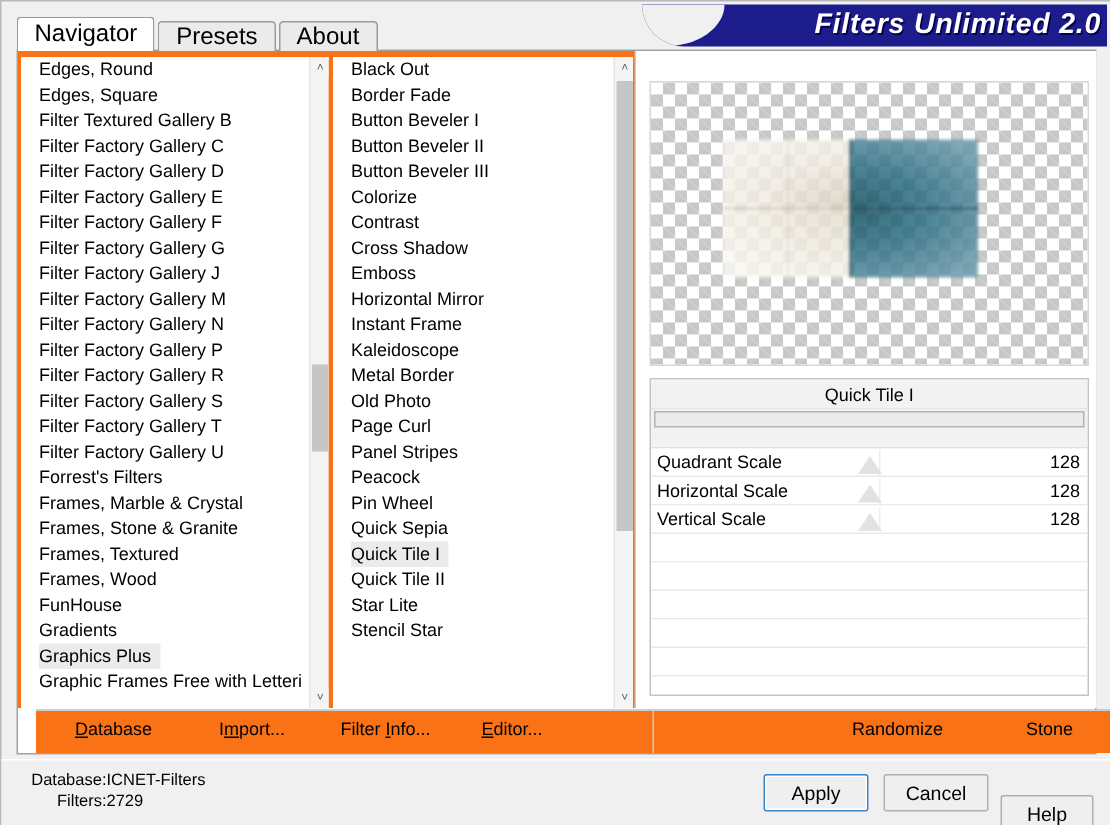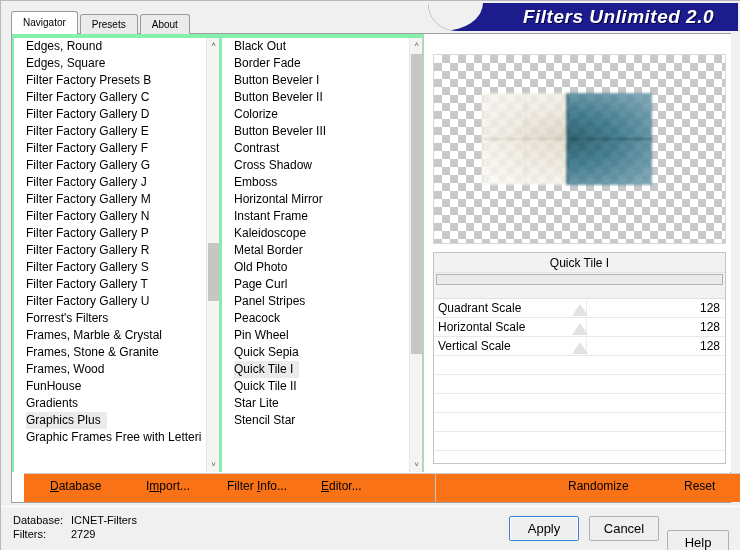--- a/index.html
+++ b/index.html
@@ -23,21 +23,21 @@
   #banner {
     position: absolute;
     top: 2px; right: 2px;
     width: 310px; height: 28px;
     background: #1c1c8c;
     border-bottom-left-radius: 28px 28px;
     overflow: hidden;
     display: flex;
     align-items: center;
     justify-content: flex-end;
-    padding-right: 24px;
+    padding-right: 4px;
   }
   #banner-text {
     color: #ffffff;
     font-style: italic;
     font-weight: bold;
     font-size: 19px;
     letter-spacing: 0.5px;
     text-shadow: 1px 1px 0 #00004d;
     white-space: nowrap;
   }
@@ -54,21 +54,21 @@
     position: absolute;
     left: 10px; top: 11px;
     height: 22px;
     display: flex;
     align-items: flex-end;
     z-index: 5;
   }
   .tab {
     height: 20px;
     padding: 0 11px;
-    font-size: 10px;
+    font-size: 16px;
     color: #000;
     line-height: 19px;
     background: #ebebeb;
     border: 1px solid #9a9a9a;
     border-bottom: none;
     border-top-left-radius: 3px;
     border-top-right-radius: 3px;
     margin-right: 2px;
     cursor: default;
     white-space: nowrap;
@@ -89,21 +89,21 @@
     width: 720px; height: 470px;
     background: #ffffff;
     border: 1px solid #a0a0a0;
   }
 
   
   #lists {
     position: absolute;
     left: 0; top: 0;
     width: 412px; height: 438px;
-    background: #86efac;
+    background: #f97316;
     border-right: 1px solid #c8c8c8;
   }
 
   .listbox {
     position: absolute;
     top: 4px;
     height: 434px;
     background: #ffffff;
     overflow: hidden;
   }
@@ -325,21 +325,21 @@
     background: #f0f0f0;
     border-top: 1px solid #ffffff;
   }
   #statusinfo {
     position: absolute;
     left: 12px; top: 6px;
     font-size: 11px;
     color: #000;
     line-height: 14px;
   }
-  #statusinfo .row { display: flex; }
+  #statusinfo .row { display: flex; text-align: right; }
   #statusinfo .k { width: 58px; }
   .winbtn {
     position: absolute;
     top: 9px;
     height: 25px;
     background: #efefef;
     border: 1px solid #b0b0b0;
     font-size: 13px;
     font-family: "Liberation Sans", sans-serif;
     color: #000;
@@ -371,58 +371,59 @@
   </div>
 
   <div id="panel">
 
     <div id="lists">
 
       <div class="listbox" id="list-categories">
         <div class="list-items" id="cat-items" style="top: 0px;">
             <div class="list-item">Edges, Round</div>
             <div class="list-item">Edges, Square</div>
-            <div class="list-item">Filter Factory Presets B</div>
+            <div class="list-item">Filter Textured Gallery B</div>
             <div class="list-item">Filter Factory Gallery C</div>
             <div class="list-item">Filter Factory Gallery D</div>
             <div class="list-item">Filter Factory Gallery E</div>
             <div class="list-item">Filter Factory Gallery F</div>
             <div class="list-item">Filter Factory Gallery G</div>
             <div class="list-item">Filter Factory Gallery J</div>
             <div class="list-item">Filter Factory Gallery M</div>
             <div class="list-item">Filter Factory Gallery N</div>
             <div class="list-item">Filter Factory Gallery P</div>
             <div class="list-item">Filter Factory Gallery R</div>
             <div class="list-item">Filter Factory Gallery S</div>
             <div class="list-item">Filter Factory Gallery T</div>
             <div class="list-item">Filter Factory Gallery U</div>
             <div class="list-item">Forrest's Filters</div>
             <div class="list-item">Frames, Marble &amp; Crystal</div>
             <div class="list-item">Frames, Stone &amp; Granite</div>
+            <div class="list-item">Frames, Textured</div>
             <div class="list-item">Frames, Wood</div>
             <div class="list-item">FunHouse</div>
             <div class="list-item">Gradients</div>
             <div class="list-item-wrap selected" style="height: 17px;"><div class="list-item selected" style="padding-left: 0px;">Graphics Plus</div></div>
             <div class="list-item">Graphic Frames Free with Lettering</div>
           </div>
         <div class="vscroll">
           <div class="arrow up">˄</div>
           <div class="thumb" id="cat-thumb" style="height: 58px; top: 205.4px;"></div>
           <div class="arrow dn">˅</div>
         </div>
       </div>
 
       <div class="listbox" id="list-filters">
         <div class="list-items" id="flt-items" style="top: 0px;">
             <div class="list-item">Black Out</div>
             <div class="list-item">Border Fade</div>
             <div class="list-item">Button Beveler I</div>
             <div class="list-item">Button Beveler II</div>
+            <div class="list-item">Button Beveler III</div>
             <div class="list-item">Colorize</div>
-            <div class="list-item">Button Beveler III</div>
             <div class="list-item">Contrast</div>
             <div class="list-item">Cross Shadow</div>
             <div class="list-item">Emboss</div>
             <div class="list-item">Horizontal Mirror</div>
             <div class="list-item">Instant Frame</div>
             <div class="list-item">Kaleidoscope</div>
             <div class="list-item">Metal Border</div>
             <div class="list-item">Old Photo</div>
             <div class="list-item">Page Curl</div>
             <div class="list-item">Panel Stripes</div>
@@ -492,21 +493,21 @@
     </div>
 
     <div id="toolrow">
       <div class="seg-left"></div>
       <div class="toolbtn" style="left:26px"><u>D</u>atabase</div>
       <div class="toolbtn" style="left:122px">I<u>m</u>port...</div>
       <div class="toolbtn" style="left:203px">Filter <u>I</u>nfo...</div>
 
       <div class="toolbtn" style="left:297px"><u>E</u>ditor...</div>
       <div class="toolbtn" style="left:544px">Randomize</div>
-      <div class="toolbtn" style="left:660px">Reset</div>
+      <div class="toolbtn" style="left:660px">Stone</div>
     </div>
   </div>
 
   <div id="statusbar">
     <div id="statusinfo">
       <div class="row">
         <span class="k">Database:</span>
         <span>ICNET-Filters</span>
       </div>
       <div class="row">

